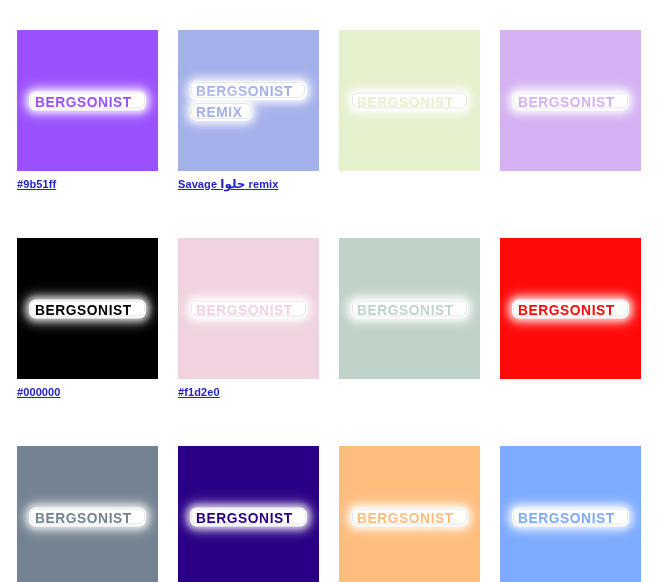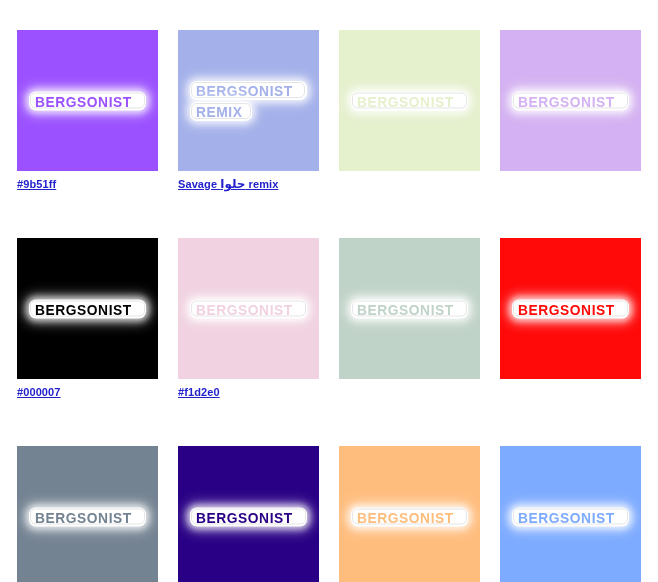--- a/index.html
+++ b/index.html
@@ -151,21 +151,21 @@
       </div>
     </div>
     <div class="cell">
       <div class="tile" title="#000000" style="background: rgb(0, 0, 0);">
         <div class="mark single" style="color: rgb(0, 0, 0);">
           <div class="word w-main">
             <span class="txt" style="color: rgb(0, 0, 0);">BERGSONIST</span>
           </div>
         </div>
       </div>
-      <div class="caption">#000007</div>
+      <div class="caption">#000000</div>
     </div>
     <div class="cell">
       <div class="tile" title="#f1d2e0" style="background: rgb(241, 210, 224);">
         <div class="mark single" style="color: rgb(241, 210, 224);">
           <div class="word w-main">
             <span class="txt" style="color: rgb(241, 210, 224);">BERGSONIST</span>
           </div>
         </div>
       </div>
       <div class="caption">#f1d2e0</div>

